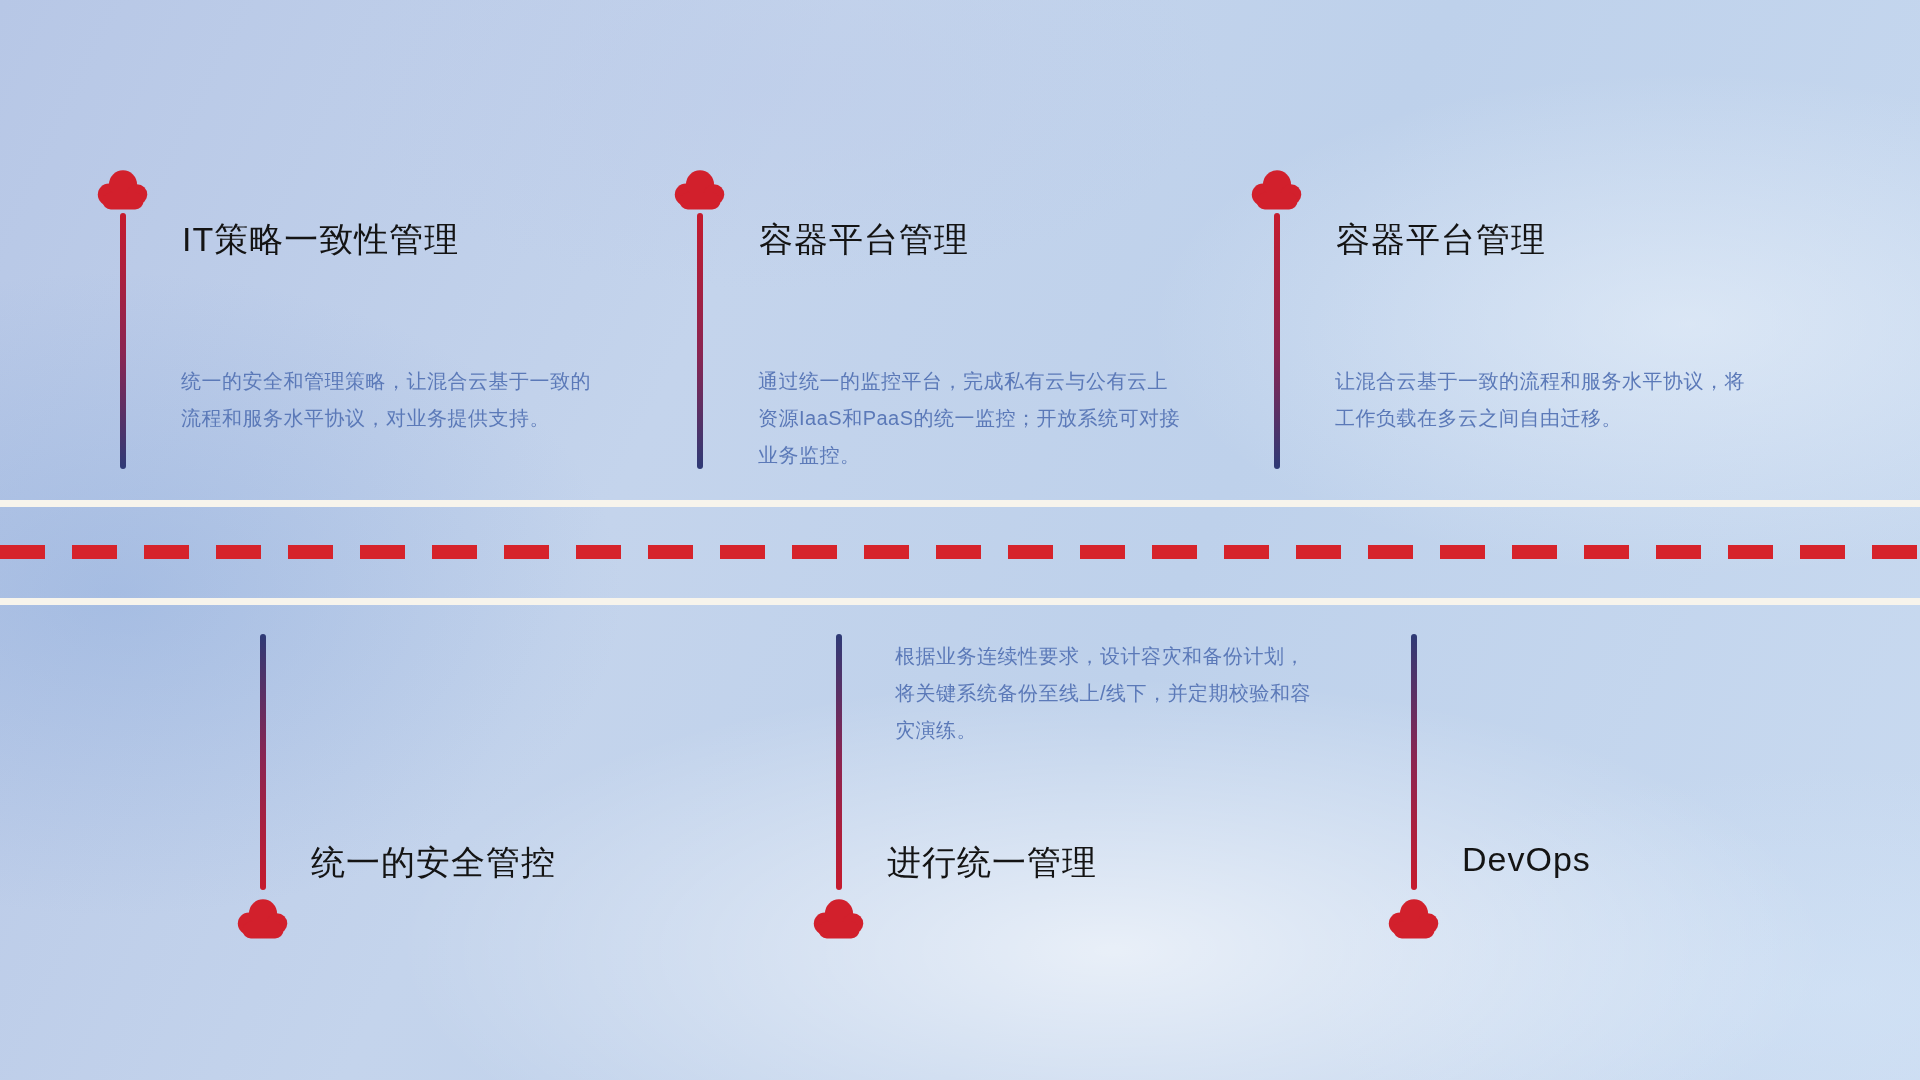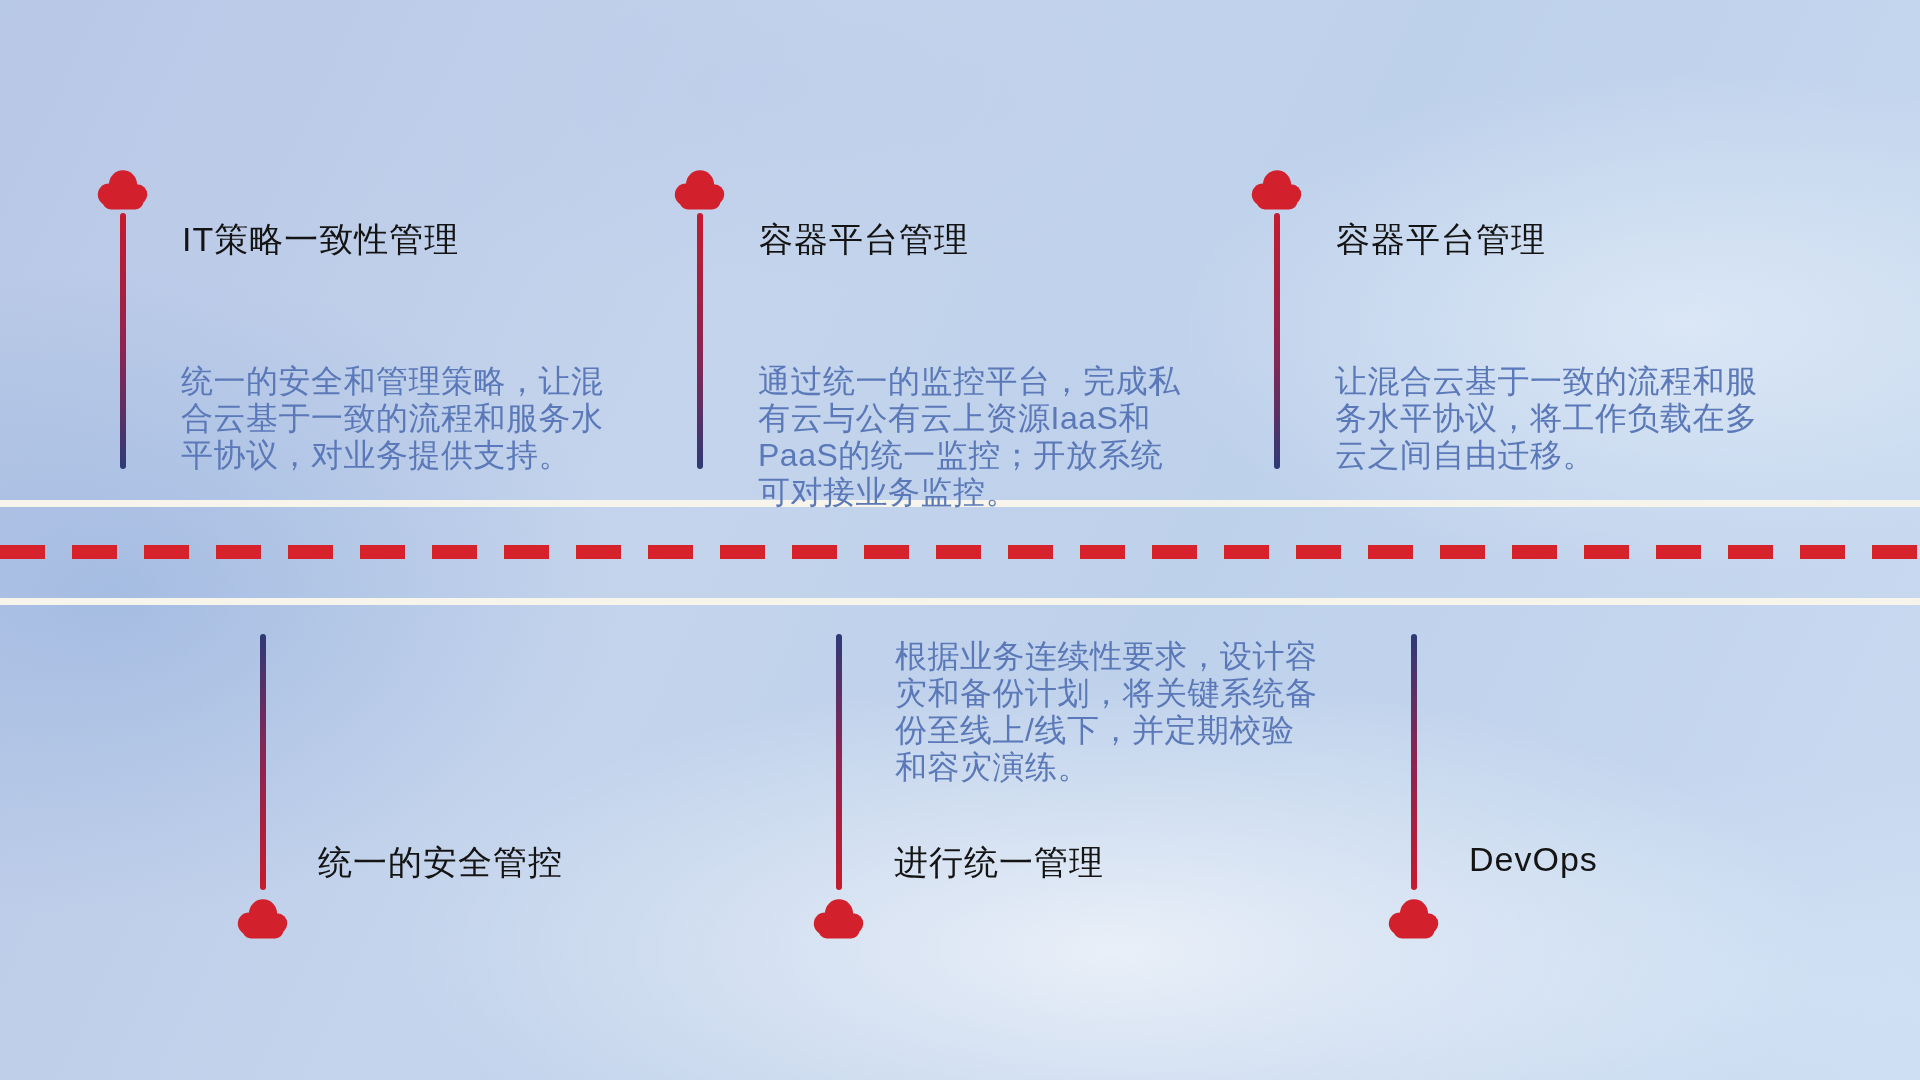--- a/index.html
+++ b/index.html
@@ -56,41 +56,41 @@
     font-size: 34px;
     font-weight: 400;
     color: #141414;
     white-space: nowrap;
     letter-spacing: 1px;
   }
   .desc {
     position: absolute;
     margin: 0;
     width: 428px;
-    font-size: 32px;
+    font-size: 20px;
     line-height: 37px;
     color: #5b79b8;
     letter-spacing: 0.5px;
   }
 
   
   .item-top { top: 167px; height: 420px; }
   .item-top .cloud { left: 0; top: 0; }
   .item-top .stem  { left: 25px; top: 46px; }
   .item-top .title { left: 87px; top: 50px; }
   .item-top .desc  { left: 86px; top: 196px; }
   .item-top.p1 { left: 95px; }
   .item-top.p2 { left: 672px; }
   .item-top.p3 { left: 1249px; }
 
   
   .item-bottom { top: 634px; height: 446px; }
   .item-bottom .stem  { left: 25px; top: 0; }
   .item-bottom .desc  { left: 84px; top: 4px; }
-  .item-bottom .title { left: 83px; top: 206px; }
+  .item-bottom .title { left: 76px; top: 206px; }
   .item-bottom .cloud { left: 0; top: 262px; }
   .item-bottom.p1 { left: 235px; }
   .item-bottom.p2 { left: 811px; }
   .item-bottom.p3 { left: 1386px; }
 </style>
 </head>
 <body>
 
 <div class="canvas">
 

